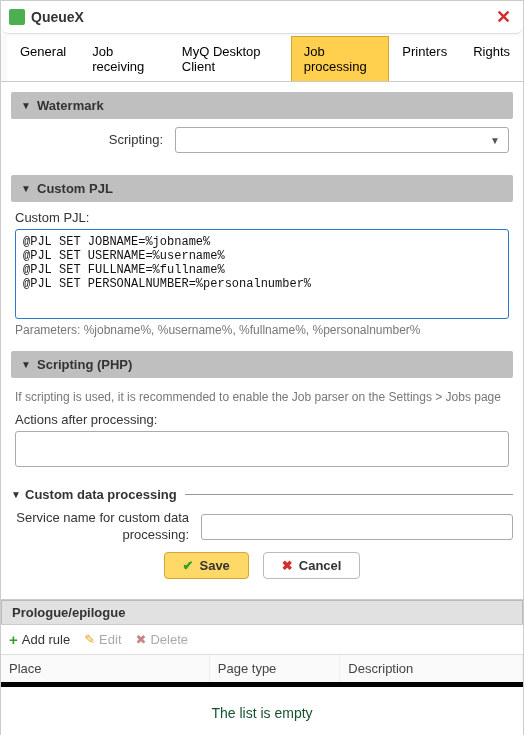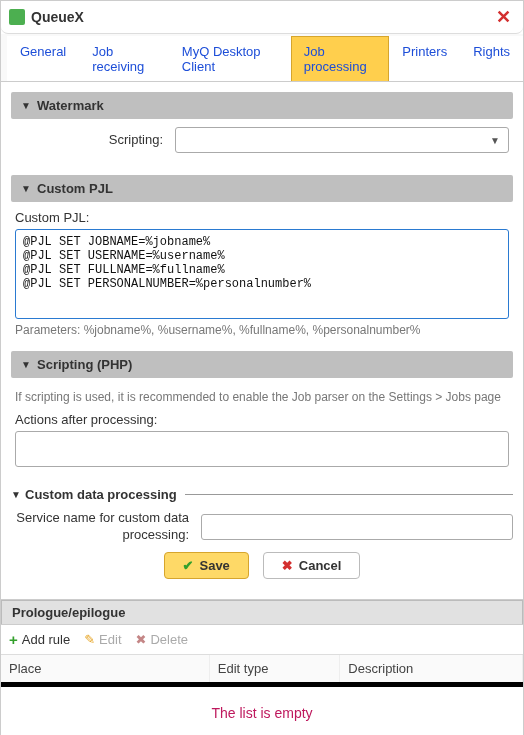--- a/index.html
+++ b/index.html
@@ -38,21 +38,21 @@
     }
     .tabs {
       display: flex;
       border-bottom: 1px solid #ccc;
       background: #f9f9f9;
       padding-left: 6px;
     }
     .tab {
       padding: 7px 12px;
       font-size: 13px;
-      color: #1d4ed8;
+      color: #000000;
       cursor: pointer;
       border: 1px solid transparent;
       border-bottom: none;
       background: #fff;
       margin-top: 2px;
     }
     .tab.active {
       background: #ffcf4d;
       border: 1px solid #d6a52d;
       border-bottom: none;
@@ -193,21 +193,21 @@
     }
     .gridhead div {
       padding:6px 8px;
       font-size:13px;
       color:#444;
       border-right:1px solid #eee;
     }
     .gh1{width:40%;} .gh2{width:25%;} .gh3{flex:1; border-right:none;}
     .grid-empty{
       text-align:center;
-      color:#be185d;
+      color:#14532d;
       padding:18px 0 14px;
       font-size:14px;
     }
     .hscroll {
       display:flex;
       align-items:center;
       background:#f1f1f1;
       border-top:1px solid #ddd;
       height:20px;
     }
@@ -308,21 +308,21 @@
         <span class="ico">✎</span>
         <span>Edit</span>
       </span>
       <span class="tool del">
         <span class="ico">✖</span>
         <span>Delete</span>
       </span>
     </div>
     <div class="gridhead">
       <div class="gh1">Place</div>
-      <div class="gh2">Edit type</div>
+      <div class="gh2">Page type</div>
       <div class="gh3">Description</div>
     </div>
     <div class="grid-empty">The list is empty</div>
     <div class="hscroll">
       <span class="arrow">&lt;</span>
       <div class="track"></div>
       <span class="arrow">&gt;</span>
     </div>
   </div>
 

